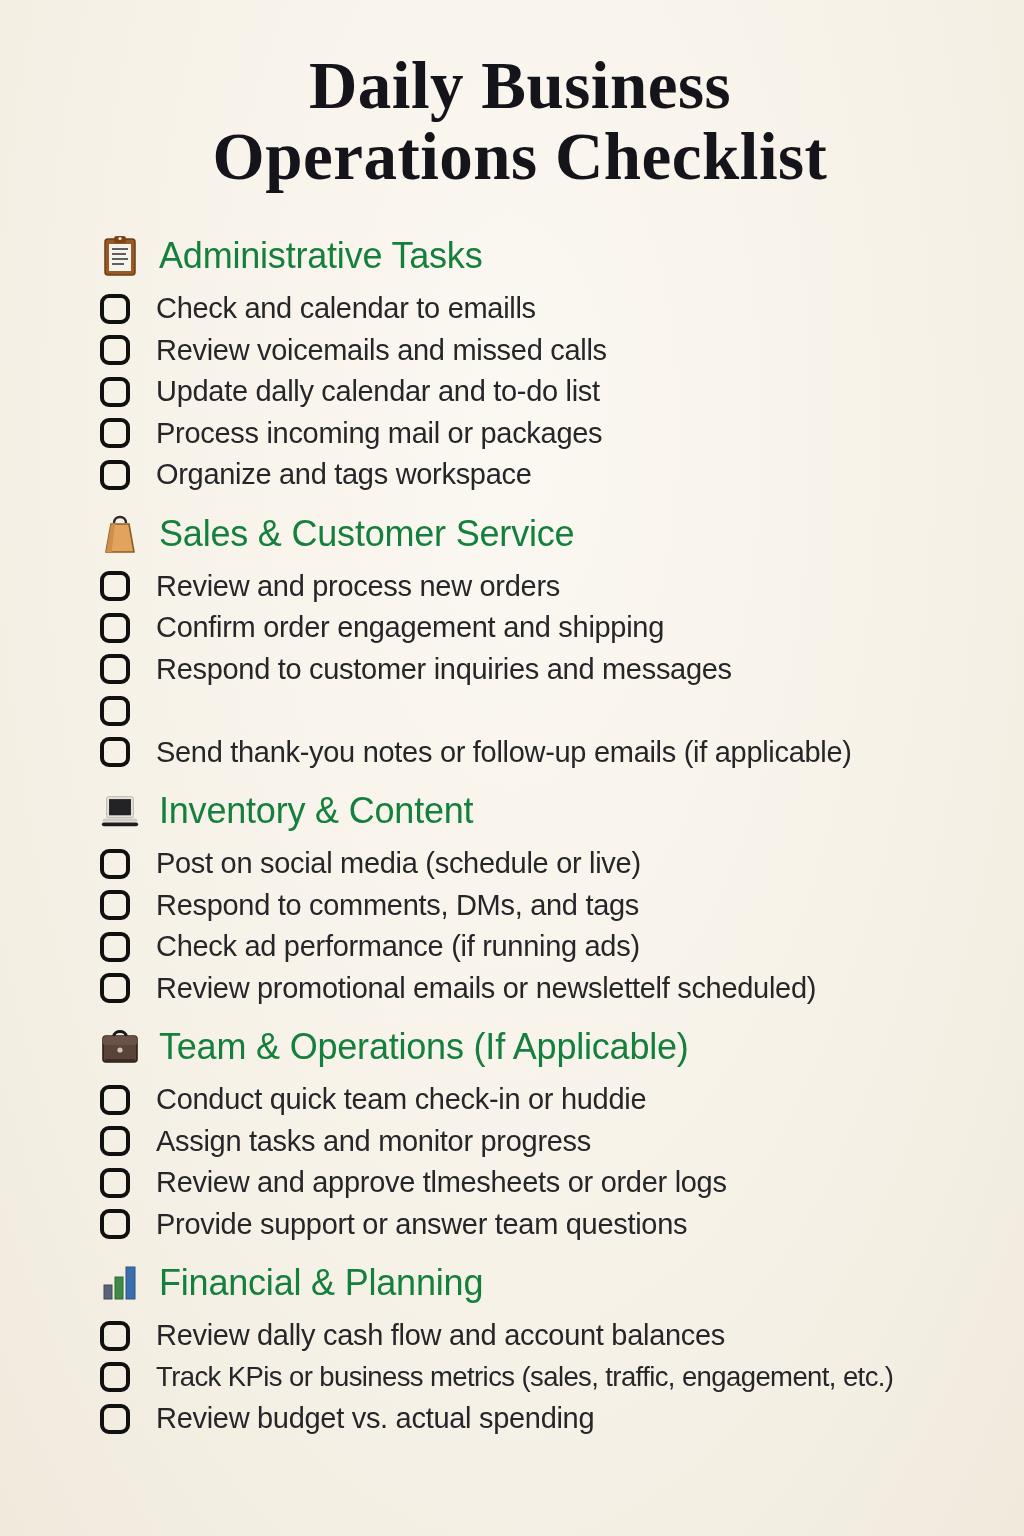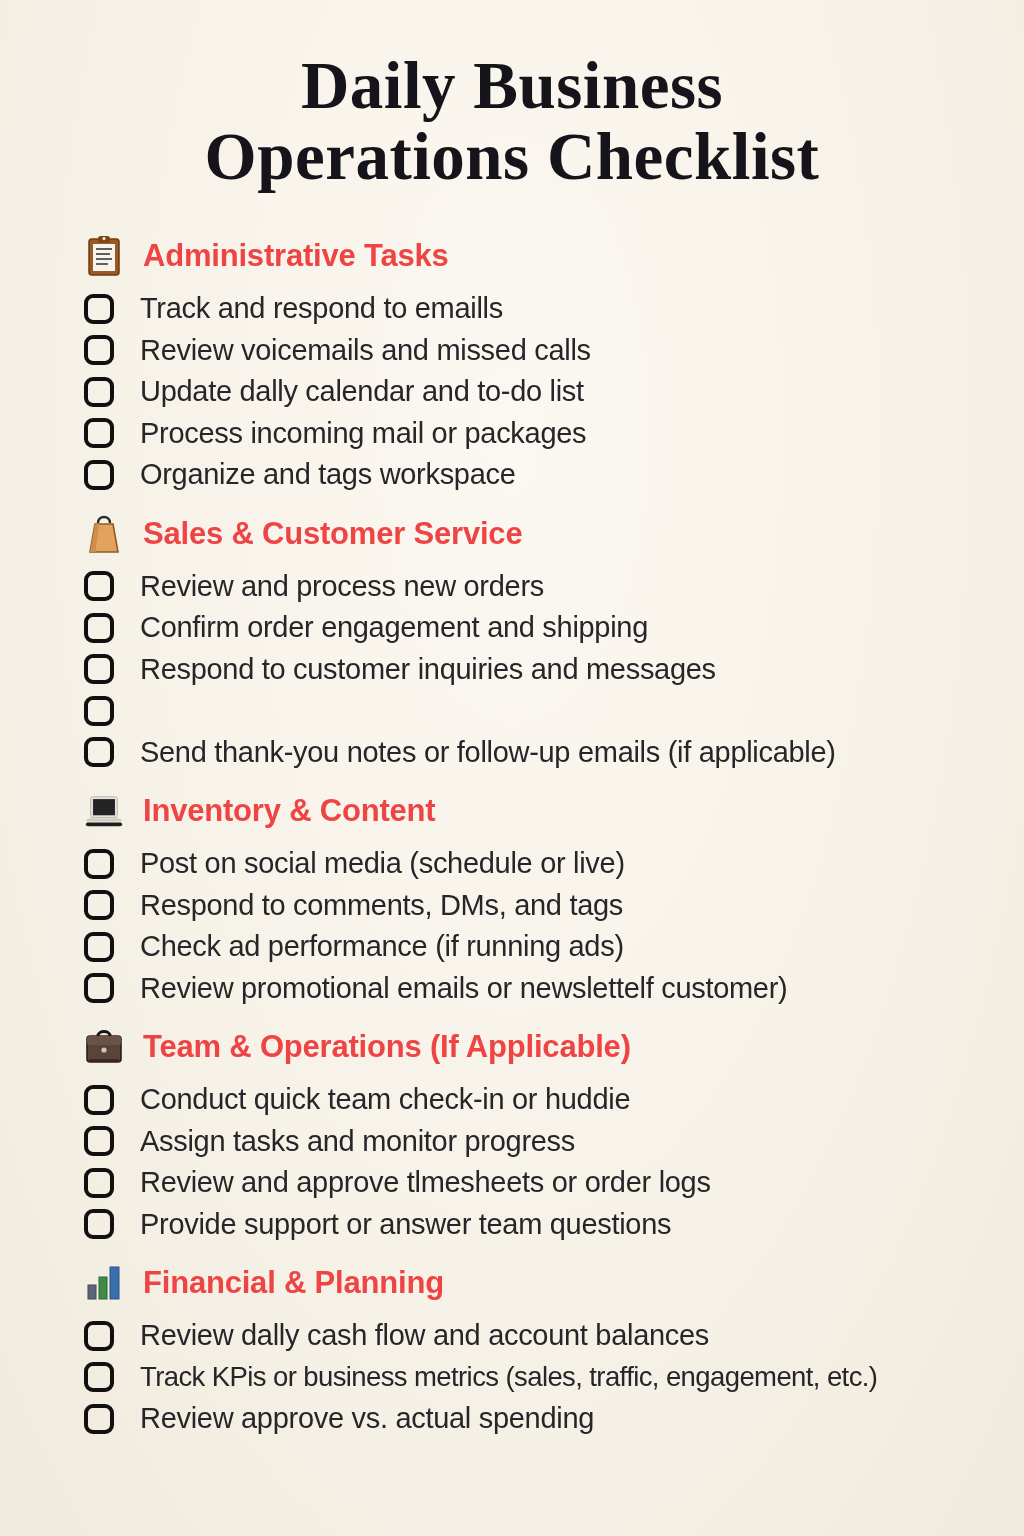--- a/index.html
+++ b/index.html
@@ -7,20 +7,21 @@
   body {
     font-family: "Liberation Sans", sans-serif;
     background: radial-gradient(ellipse at 50% 28%, #fbf8f2 0%, #f7f2e8 55%, #f0eadd 100%);
     color: #26262a;
     overflow: hidden;
   }
   .page {
     width: 1024px;
     height: 1536px;
     padding-top: 50px;
+    padding-left: 16px;
   }
   .title {
     font-family: "Liberation Serif", "DejaVu Serif", serif;
     font-weight: 700;
     font-size: 67px;
     line-height: 1.06;
     text-align: center;
     color: #14141a;
     letter-spacing: 0.5px;
   }
@@ -36,23 +37,23 @@
   }
   .section-header .icon {
     width: 40px;
     height: 42px;
     display: flex;
     align-items: center;
     justify-content: center;
     flex: 0 0 40px;
   }
   .section-title {
-    font-size: 31px;
-    font-weight: 700;
-    color: #ef4444;
+    font-size: 36px;
+    font-weight: 400;
+    color: #15803d;
     letter-spacing: -0.2px;
     white-space: nowrap;
   }
   .item {
     display: flex;
     align-items: center;
     gap: 26px;
     height: 41.5px;
     cursor: pointer;
   }
@@ -95,21 +96,21 @@
             <line x1="9" y1="14" x2="25" y2="14" stroke="#3a3a3a" stroke-width="1.6"></line>
             <line x1="9" y1="19" x2="23" y2="19" stroke="#3a3a3a" stroke-width="1.6"></line>
             <line x1="9" y1="24" x2="25" y2="24" stroke="#3a3a3a" stroke-width="1.6"></line>
             <line x1="9" y1="29" x2="21" y2="29" stroke="#3a3a3a" stroke-width="1.6"></line>
           </svg>
         </span>
         <h2 class="section-title">Administrative Tasks</h2>
       </div>
       <div class="item">
         <span class="checkbox"></span>
-        <span class="item-label">Track and respond to emaills</span>
+        <span class="item-label">Check and calendar to emaills</span>
       </div>
       <div class="item">
         <span class="checkbox"></span>
         <span class="item-label">Review voicemails and missed calls</span>
       </div>
       <div class="item">
         <span class="checkbox"></span>
         <span class="item-label">Update dally calendar and to-do list</span>
       </div>
       <div class="item">
@@ -173,21 +174,21 @@
       <div class="item">
         <span class="checkbox"></span>
         <span class="item-label">Respond to comments, DMs, and tags</span>
       </div>
       <div class="item">
         <span class="checkbox"></span>
         <span class="item-label">Check ad performance (if running ads)</span>
       </div>
       <div class="item">
         <span class="checkbox"></span>
-        <span class="item-label">Review promotional emails or newslettelf customer)</span>
+        <span class="item-label">Review promotional emails or newslettelf scheduled)</span>
       </div>
     </section>
 
     <section>
       <div class="section-header">
         <span class="icon">
           <svg width="40" height="38" viewBox="0 0 40 38">
             <path d="M14 8 C14 2 26 2 26 8" fill="none" stroke="#161616" stroke-width="3"></path>
             <rect x="3" y="8" width="34" height="26" rx="3" fill="#5a4338" stroke="#2c1f17" stroke-width="1.6"></rect>
             <rect x="3" y="8" width="34" height="9" rx="3" fill="#6b5247"></rect>
@@ -229,18 +230,18 @@
       <div class="item">
         <span class="checkbox"></span>
         <span class="item-label">Review dally cash flow and account balances</span>
       </div>
       <div class="item">
         <span class="checkbox"></span>
         <span class="item-label long">Track KPis or business metrics (sales, traffic, engagement, etc.)</span>
       </div>
       <div class="item">
         <span class="checkbox"></span>
-        <span class="item-label">Review approve vs. actual spending</span>
+        <span class="item-label">Review budget vs. actual spending</span>
       </div>
     </section>
 
   </div>
 </div>
 
 </body></html>

